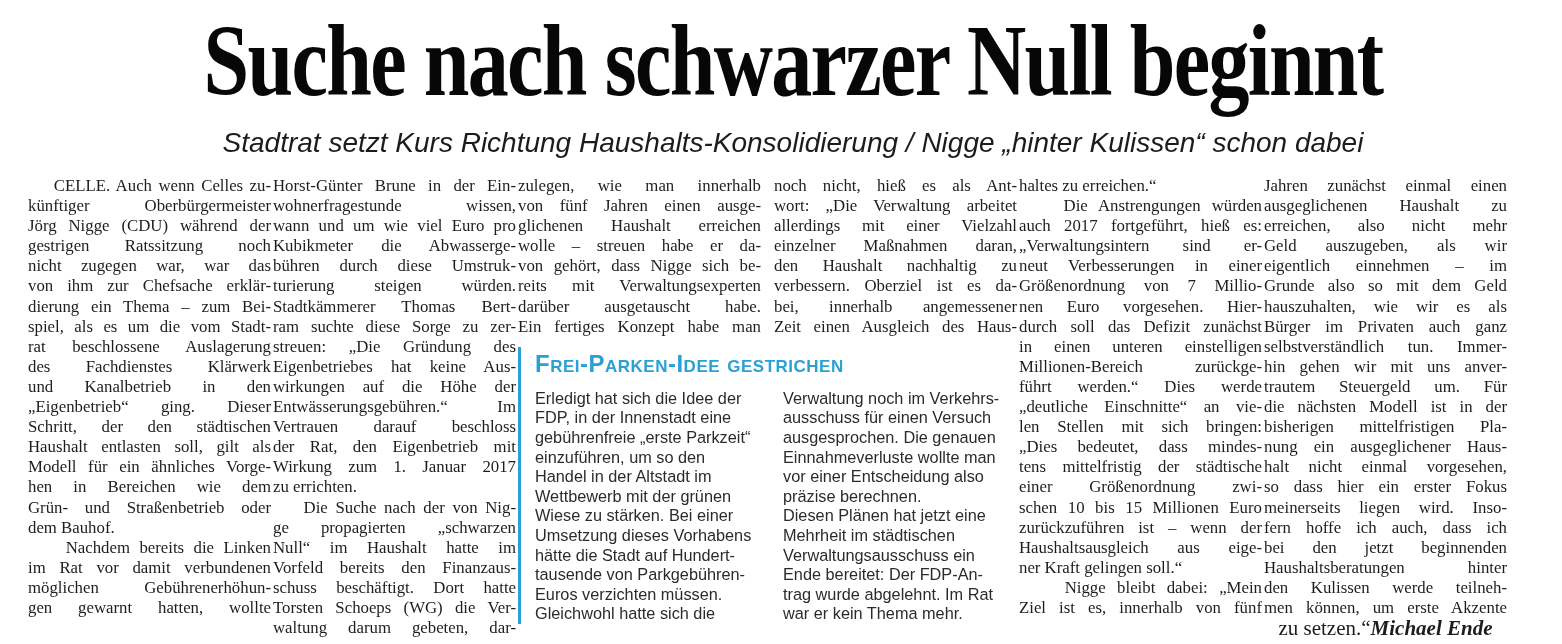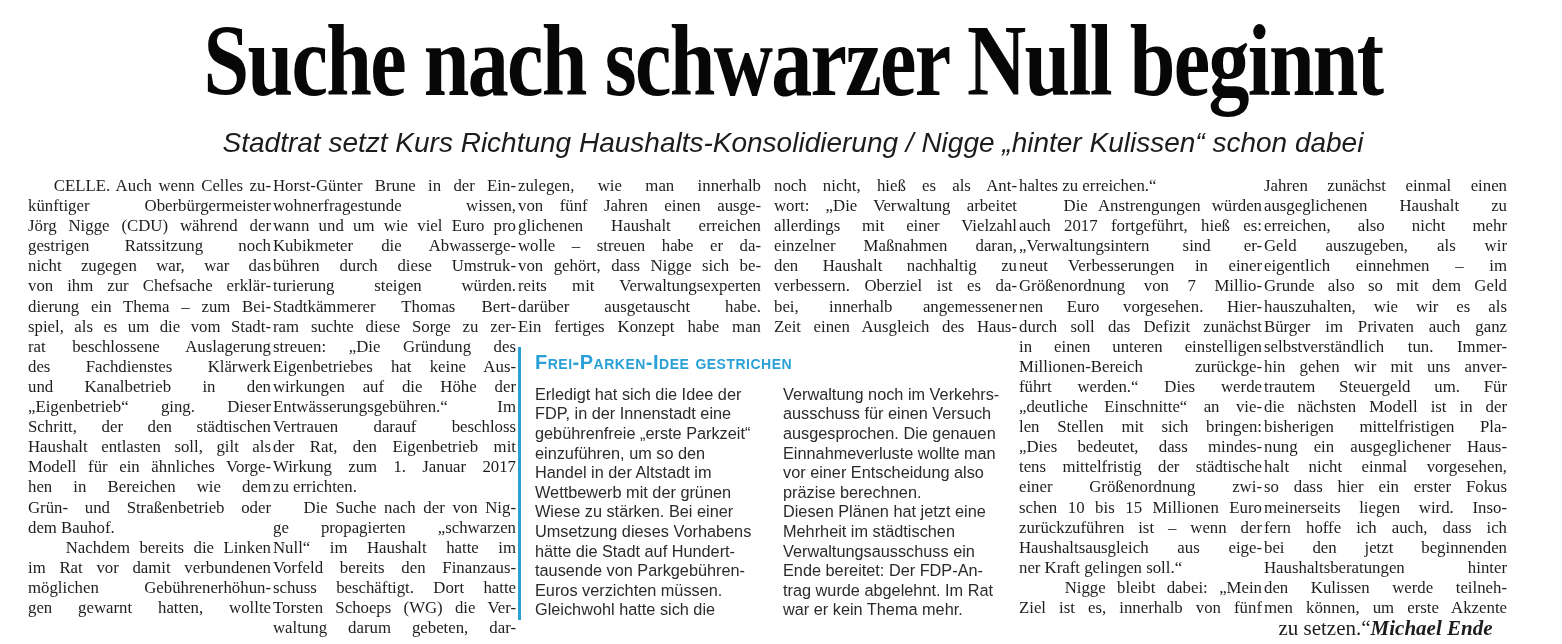--- a/index.html
+++ b/index.html
@@ -15,21 +15,21 @@
   .col{width:243px;}
   .mid{width:499px;}
   .midcols{display:flex;gap:13px;}
   .line{height:20.1px;line-height:20.1px;font-size:16.8px;overflow:hidden;}
   .line.just{text-align:justify;text-align-last:justify;text-justify:inter-word;}
   .line.flush{text-align:left;}
   .ibline{font-family:"Liberation Sans",sans-serif;font-size:16.3px;color:#2b2b2b;
           height:19.6px;line-height:19.6px;}
   .infobox{margin-top:10px;border-left:3px solid #29a0d6;padding:3px 0 0 14px;}
   .ib-title{font-family:"Liberation Sans",sans-serif;font-weight:bold;
-            font-variant:small-caps;font-size:20px;line-height:1;letter-spacing:0.5px;
+            font-variant:small-caps;font-size:24px;line-height:1;letter-spacing:0.5px;
             margin:2px 0 13px 0;}
   .ib-cols{display:flex;gap:14px;}
   .ib-col{width:234px;}
   .author-line{display:flex;justify-content:center;height:20.1px;
                line-height:20.1px;font-size:21px;}
   .author{font-style:italic;font-weight:bold;font-weight:600;}
 </style>
 </head>
 <body>
 

